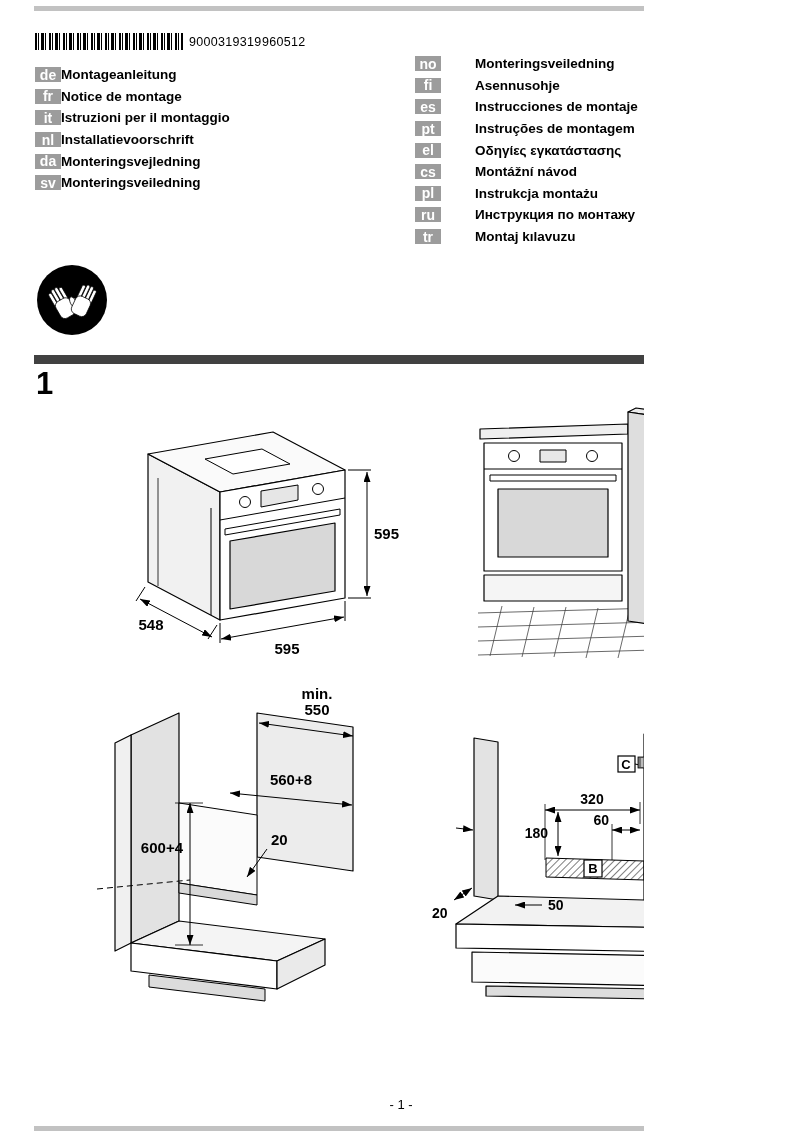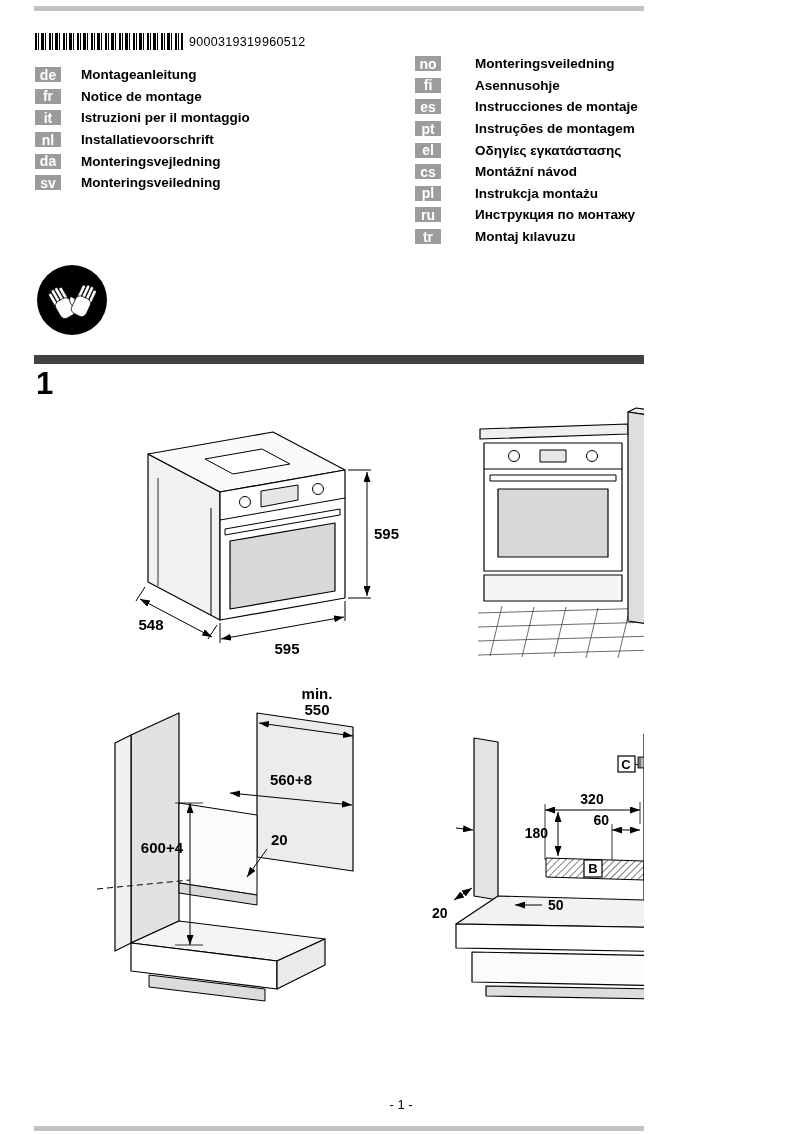--- a/index.html
+++ b/index.html
@@ -7,21 +7,21 @@
         font-family:"Liberation Sans","DejaVu Sans",sans-serif;color:#000}
   .hr{position:absolute;left:34px;width:733px;height:5px;background:#c2c2c2}
   #divider{position:absolute;left:34px;top:355px;width:733px;height:9px;background:#414141}
   .barcode{position:absolute;left:35px;top:33px;width:148px;height:17px;
     background:repeating-linear-gradient(90deg,#000 0 2px,#fff 2px 3px,#000 3px 4px,#fff 4px 6px,#000 6px 9px,#fff 9px 10px,#000 10px 11px,#fff 11px 14px)}
   .bc-text{position:absolute;top:35px;font-size:12.5px;letter-spacing:.3px}
   .lang-col{position:absolute;display:flex;flex-direction:column}
   .lang-row{display:flex;align-items:center;height:21.6px}
   .code{width:26px;height:15px;background:#9c9c9c;color:#fff;font-size:14px;font-weight:bold;
         display:flex;align-items:center;justify-content:center;flex:none}
-  .lbl{margin-left:20px;font-size:13.5px;font-weight:bold;white-space:nowrap}
+  .lbl{font-size:13.5px;font-weight:bold;white-space:nowrap}
   .rightcol .lbl{margin-left:34px}
   .icon-gloves{position:absolute;left:35px;top:263px}
   #fignum{position:absolute;left:36px;top:366px;font-size:31px;font-weight:bold}
   .fig{position:absolute}
   svg text{font-family:"Liberation Sans","DejaVu Sans",sans-serif;font-weight:bold;fill:#000;stroke:none}
   .d15{font-size:15px}.d14{font-size:14px}.d13{font-size:13px}
   #pageno{position:absolute;left:0;top:1097px;width:802px;text-align:center;font-size:13px}
 </style>
 </head>
 <body>

